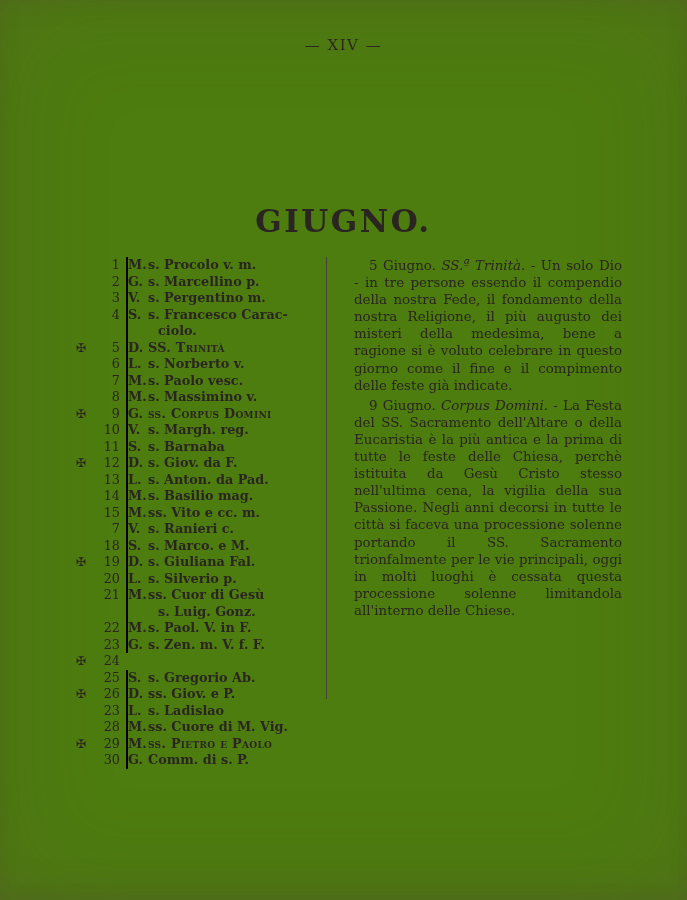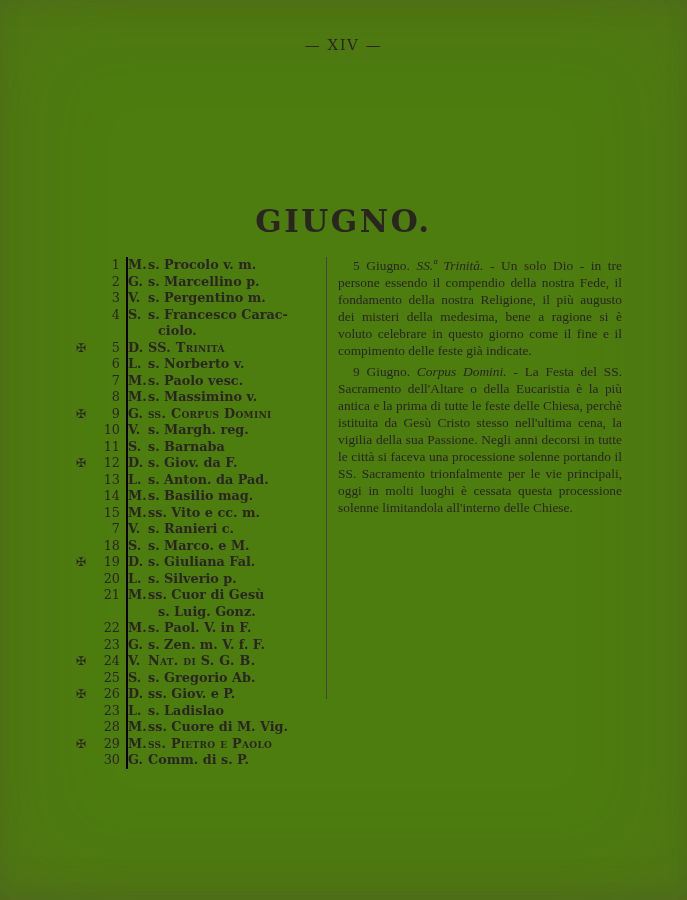--- a/index.html
+++ b/index.html
@@ -90,21 +90,21 @@
   
   .articles {
     flex: 1;
     border-left: 1px solid #46423b;
     padding-left: 11px;
     min-height: 442px;
     font-size: 13.4px;
     line-height: 17.1px;
     text-align: justify;
   }
-  .articles p { margin: 0 0 3px 0; text-indent: 15px; font-family: Liberation Serif, serif; }
+  .articles p { margin: 0 0 3px 16px; text-indent: 15px; }
   .article-title { font-style: italic; }
 </style>
 </head>
 <body>
 
 <div class="page">
 
   <div class="page-number">— XIV —</div>
 
   <div class="title">GIUGNO.</div>
@@ -263,23 +263,20 @@
           <div class="cal-row">
     <span class="cross-cell"></span>
     <span class="num-cell">23</span>
     <span class="entry-cell">
       <span class="dow">G.</span><span>s. Zen. m. V. f. F.</span>
     </span>
   </div>
           <div class="cal-row">
     <span class="cross-cell">✠</span>
     <span class="num-cell">24</span>
-    <span class="entry-cell">
-      <span class="dow">V.</span><span class="sc">Nat. di S. G. B.</span>
-    </span>
   </div>
           <div class="cal-row">
     <span class="cross-cell"></span>
     <span class="num-cell">25</span>
     <span class="entry-cell">
       <span class="dow">S.</span><span>s. Gregorio Ab.</span>
     </span>
   </div>
           <div class="cal-row">
     <span class="cross-cell">✠</span>

